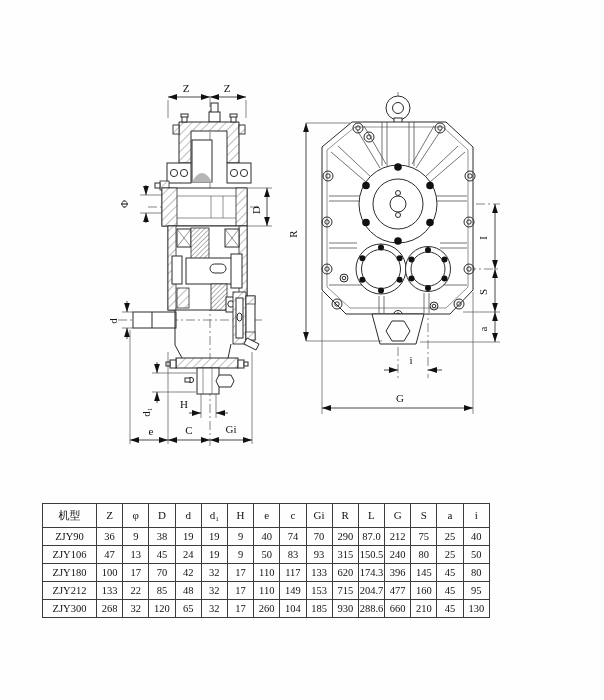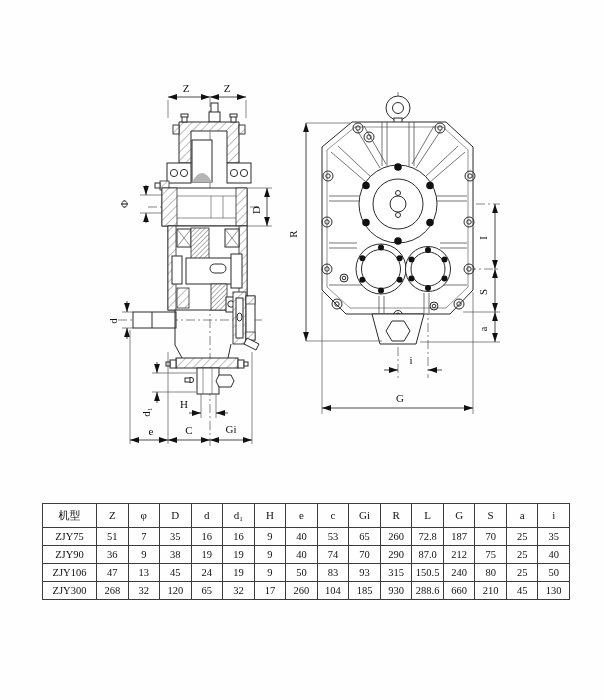--- a/index.html
+++ b/index.html
@@ -9,21 +9,21 @@
   svg{position:absolute;left:0;top:0;}
   .ln{stroke:#2b2b2b;stroke-width:1;fill:none}
   .lnw{stroke:#2b2b2b;stroke-width:1;fill:#ffffff}
   .tn{stroke:#4a4a4a;stroke-width:.6;fill:none}
   .cl{stroke:#555;stroke-width:.7;stroke-dasharray:9 3 2 3;fill:none}
   .dim{stroke:#1c1c1c;stroke-width:.8;fill:none}
   .ext{stroke:#3a3a3a;stroke-width:.6;fill:none}
   .rib{stroke:#3a3a3a;stroke-width:.7;fill:none}
   .bolt{fill:#101010;stroke:none}
   text.dl{font:11px "Liberation Serif",serif;fill:#111;text-anchor:middle}
-  #spec-table{position:absolute;left:42px;top:503px;width:528px;
+  #spec-table{position:absolute;left:42px;top:503px;width:448px;
       border-collapse:collapse;table-layout:fixed;font-size:10.5px;color:#111;
       border:1.6px solid #2a2a2a;}
   #spec-table th,#spec-table td{border:1px solid #3c3c3c;text-align:center;
       padding:0;font-weight:normal;height:17px;line-height:17px;
       font-family:"Liberation Serif",serif;white-space:nowrap;overflow:hidden;}
   #spec-table th{height:23px;line-height:23px;font-size:11px;}
   #spec-table col.model{width:54px;}
 </style>
 </head>
 <body>
@@ -310,38 +310,20 @@
           <th>R</th>
           <th>L</th>
           <th>G</th>
           <th>S</th>
           <th>a</th>
           <th>i</th>
         </tr>
   </thead>
   <tbody>
         <tr>
-          <td>ZJY75</td>
-          <td>51</td>
-          <td>7</td>
-          <td>35</td>
-          <td>16</td>
-          <td>16</td>
-          <td>9</td>
-          <td>40</td>
-          <td>53</td>
-          <td>65</td>
-          <td>260</td>
-          <td>72.8</td>
-          <td>187</td>
-          <td>70</td>
-          <td>25</td>
-          <td>35</td>
-        </tr>
-        <tr>
           <td>ZJY90</td>
           <td>36</td>
           <td>9</td>
           <td>38</td>
           <td>19</td>
           <td>19</td>
           <td>9</td>
           <td>40</td>
           <td>74</td>
           <td>70</td>
@@ -364,20 +346,56 @@
           <td>83</td>
           <td>93</td>
           <td>315</td>
           <td>150.5</td>
           <td>240</td>
           <td>80</td>
           <td>25</td>
           <td>50</td>
         </tr>
         <tr>
+          <td>ZJY180</td>
+          <td>100</td>
+          <td>17</td>
+          <td>70</td>
+          <td>42</td>
+          <td>32</td>
+          <td>17</td>
+          <td>110</td>
+          <td>117</td>
+          <td>133</td>
+          <td>620</td>
+          <td>174.3</td>
+          <td>396</td>
+          <td>145</td>
+          <td>45</td>
+          <td>80</td>
+        </tr>
+        <tr>
+          <td>ZJY212</td>
+          <td>133</td>
+          <td>22</td>
+          <td>85</td>
+          <td>48</td>
+          <td>32</td>
+          <td>17</td>
+          <td>110</td>
+          <td>149</td>
+          <td>153</td>
+          <td>715</td>
+          <td>204.7</td>
+          <td>477</td>
+          <td>160</td>
+          <td>45</td>
+          <td>95</td>
+        </tr>
+        <tr>
           <td>ZJY300</td>
           <td>268</td>
           <td>32</td>
           <td>120</td>
           <td>65</td>
           <td>32</td>
           <td>17</td>
           <td>260</td>
           <td>104</td>
           <td>185</td>

